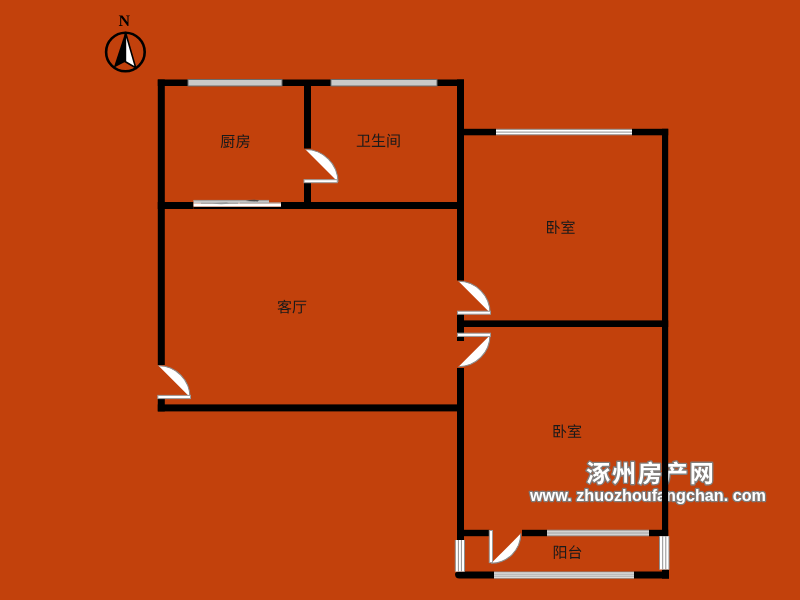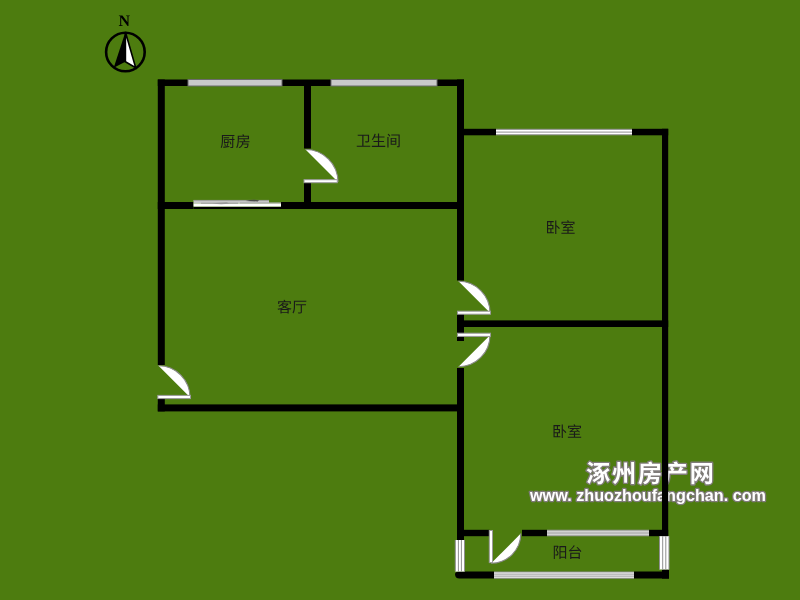--- a/index.html
+++ b/index.html
@@ -1,15 +1,15 @@
 <!DOCTYPE html>
 <html><head><meta charset="utf-8"><title>户型图</title>
 <style>
 html,body{margin:0;padding:0;background:#fff;}
-#wrap{position:relative;width:800px;height:600px;background:#4d7c0f;overflow:hidden;}
+#wrap{position:relative;width:800px;height:600px;background:#c2410c;overflow:hidden;}
 </style></head>
 <body>
 <div id="wrap">
 <svg width="800" height="600" viewBox="0 0 800 600">
 <g transform="translate(586.0,482.2) scale(0.02430,-0.02430)" fill="#fff" stroke="#807c7a" stroke-width="112" paint-order="stroke" stroke-linejoin="round">
         <path transform="translate(0,0)" d="M78 757C132 724 207 675 243 643L315 738C276 769 199 814 147 842ZM25 478C79 448 153 403 186 373L255 469C218 498 143 539 91 565ZM51 7 156 -59C200 36 247 148 285 252L191 319C149 206 92 82 51 7ZM349 406C361 391 373 375 385 358C347 334 310 314 276 299C302 279 332 244 349 219C376 234 405 253 434 273C442 258 449 244 453 231L526 280C521 294 514 309 505 326C532 346 557 368 580 389C589 369 596 348 602 328C521 236 383 140 264 94C289 70 317 31 332 3C428 50 537 128 622 209C626 136 613 77 593 55C578 31 563 27 540 27C518 27 489 28 458 32C478 -2 484 -48 486 -80C513 -81 543 -82 563 -81C613 -80 649 -67 682 -29C736 25 759 176 718 328L753 349C783 212 830 82 898 5C917 34 955 76 981 96C915 163 867 285 841 405C884 434 928 465 967 494L886 585C833 533 754 471 684 424C658 481 621 535 573 581C609 610 642 641 672 674H947V786H324V674H523C446 608 349 551 254 513C278 492 317 447 334 424C386 450 441 483 494 521C509 505 522 489 534 472C512 450 484 427 454 405L419 450Z"></path>
         <path transform="translate(1066,0)" d="M96 605C84 507 58 399 19 326L123 284C163 358 185 478 199 578ZM226 833V515C226 340 208 142 43 5C70 -16 112 -60 130 -89C320 70 344 298 345 503C372 427 395 341 402 284L503 331C493 398 459 504 423 586L345 553V833ZM793 836V373C774 438 734 525 696 594L623 557V810H505V-23H623V514C659 439 692 351 703 293L793 343V-79H913V836Z"></path>
         <path transform="translate(2132,0)" d="M434 823 457 759H117V529C117 368 110 124 23 -41C54 -51 109 -79 134 -97C216 68 235 315 238 489H584L501 464C514 437 530 401 539 374H262V278H420C406 153 373 58 217 2C242 -18 272 -60 285 -88C410 -40 472 32 505 123H753C746 61 737 30 726 20C716 12 706 10 688 10C668 10 618 11 569 16C585 -10 598 -50 600 -80C656 -82 711 -82 740 -79C775 -77 803 -70 825 -47C852 -21 865 40 876 172C877 186 878 214 878 214H789L528 215C532 235 534 256 537 278H938V374H593L655 395C646 421 628 459 611 489H912V759H589C579 789 565 823 552 851ZM238 659H793V588H238Z"></path>
         <path transform="translate(3198,0)" d="M403 824C419 801 435 773 448 746H102V632H332L246 595C272 558 301 510 317 472H111V333C111 231 103 87 24 -16C51 -31 105 -78 125 -102C218 17 237 205 237 331V355H936V472H724L807 589L672 631C656 583 626 518 599 472H367L436 503C421 540 388 592 357 632H915V746H590C577 778 552 822 527 854Z"></path>
         <path transform="translate(4263,0)" d="M319 341C290 252 250 174 197 115V488C237 443 279 392 319 341ZM77 794V-88H197V79C222 63 253 41 267 29C319 87 361 159 395 242C417 211 437 183 452 158L524 242C501 276 470 318 434 362C457 443 473 531 485 626L379 638C372 577 363 518 351 463C319 500 286 537 255 570L197 508V681H805V57C805 38 797 31 777 30C756 30 682 29 619 34C637 2 658 -54 664 -87C760 -88 823 -85 867 -65C910 -46 925 -12 925 55V794ZM470 499C512 453 556 400 595 346C561 238 511 148 442 84C468 70 515 36 535 20C590 78 634 152 668 238C692 200 711 164 725 133L804 209C783 254 750 308 710 363C732 443 748 531 760 625L653 636C647 578 638 523 627 470C600 504 571 536 542 565Z"></path>

